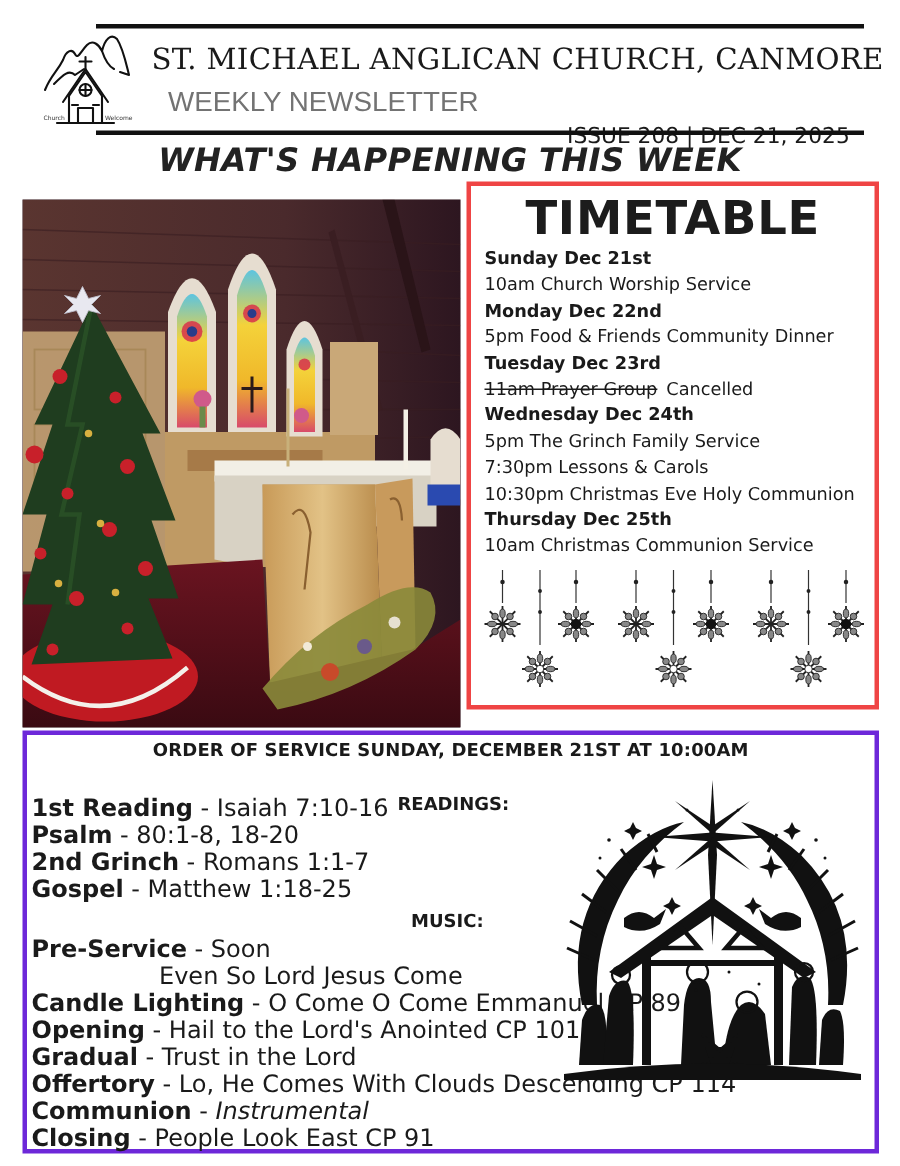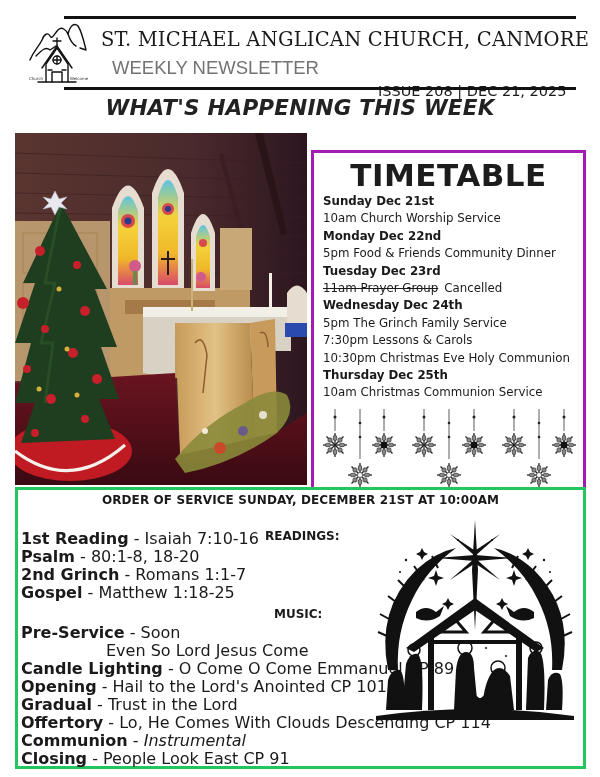--- a/index.html
+++ b/index.html
@@ -32,42 +32,42 @@
 
   
   .photo {
     position: absolute; left: 15px; top: 133px; width: 292px; height: 352px;
     overflow: hidden; background: #3a2026;
   }
   .photo svg { display: block; }
 
   
   .timetable {
-    position: absolute; left: 311px; top: 150px; width: 275px; height: 352px;
-    border: 3px solid #a21caf; border-bottom-width: 3px; background: #fff;
+    position: absolute; left: 311px; top: 121px; width: 275px; height: 352px;
+    border: 3px solid #ef4444; border-bottom-width: 3px; background: #fff;
   }
   .tt-title {
     position: absolute; left: 0; top: 4px; width: 100%; text-align: center;
     font-family: "DejaVu Sans", sans-serif; font-weight: bold; font-size: 31px; color: #1c1c1c;
     letter-spacing: 0.5px;
   }
   .tt-list { position: absolute; left: 9px; top: 40px; right: 2px; }
   .tt-day, .tt-event {
     font-family: "DejaVu Sans", sans-serif; font-size: 11.8px; line-height: 17.4px; white-space: nowrap;
     color: #1a1a1a;
   }
   .tt-day { font-weight: bold; }
   .tt-event .struck { text-decoration: line-through; }
   .tt-event .note { margin-left: 6px; }
   .ornaments { position: absolute; left: 2px; top: 250px; }
 
   
   .order {
     position: absolute; left: 15px; top: 487px; width: 571px; height: 282px;
-    border: 3px solid #22c55e; background: #fff;
+    border: 3px solid #6d28d9; background: #fff;
   }
   .order-title {
     position: absolute; left: 0; top: 3px; width: 100%; text-align: center;
     font-family: "DejaVu Sans", sans-serif; font-weight: bold; font-size: 12px; color: #1a1a1a;
     letter-spacing: 0.1px;
   }
   .section-head {
     position: absolute; font-family: "DejaVu Sans", sans-serif; font-weight: bold; font-size: 12px; color: #1a1a1a;
   }
   .readings-head { left: 247px; top: 25px; margin-top: 14px; }

